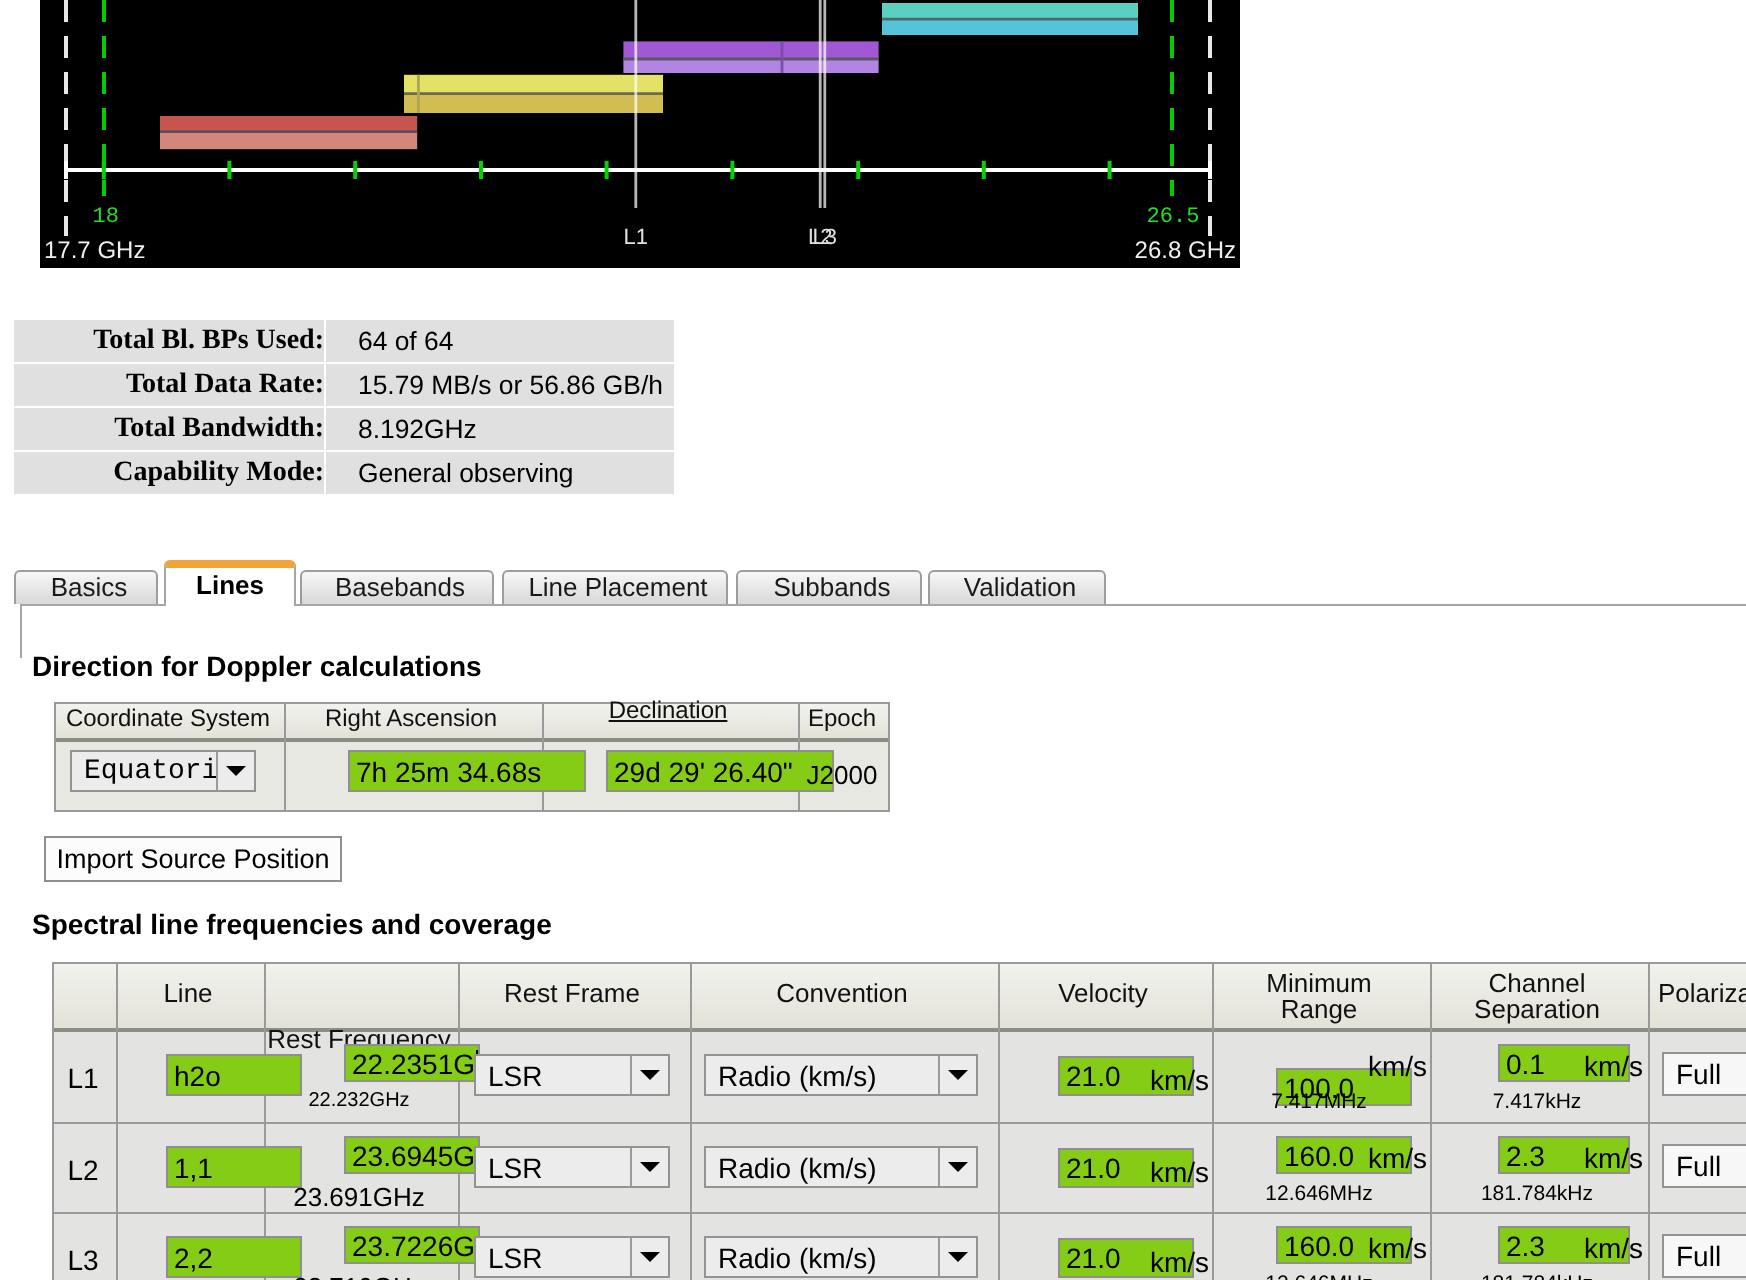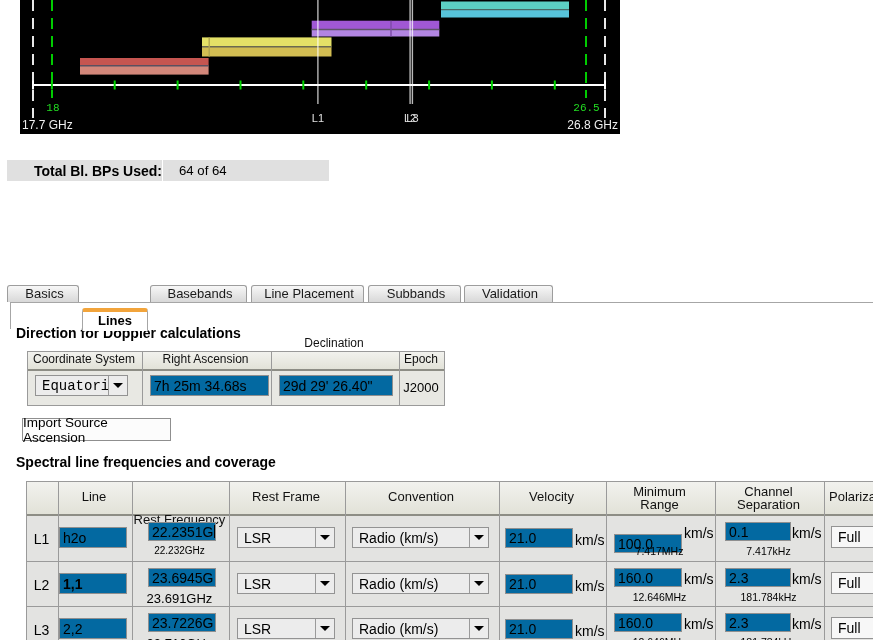--- a/index.html
+++ b/index.html
@@ -3,41 +3,41 @@
 <meta charset="utf-8">
 <style>
 html,body{margin:0;padding:0;}
 body{width:873px;height:640px;overflow:hidden;background:#fff;
   font-family:"Liberation Sans",sans-serif;position:relative;}
 .abs{position:absolute;}
 
 .sumtab{left:6px;top:159px;border-collapse:collapse;}
 .sumtab td{background:#e0e0e0;border:1px solid #fff;height:21px;
   font-size:13px;color:#000;padding:0 6px;white-space:nowrap;}
-.sumtab td.l{font-weight:bold;text-align:right;width:149px;font-size:14px;padding-right:0;}
+.sumtab td.l{font-weight:bold;text-align:right;width:149px;font-size:14px;padding-right:0;font-family:Liberation Serif, serif;}
 .sumtab td.v{width:144px;text-align:left;font-size:13.2px;padding-left:16px;}
 .sumtab{border:1px solid #b0b0b0;}
 
 .tab{position:absolute;top:285px;height:16px;background:linear-gradient(#f7f7f7,#d8d8d8);
   border:1px solid #9d9d9d;border-bottom:none;border-radius:3px 3px 0 0;
   font-size:13px;color:#1a1a1a;text-align:center;line-height:16px;text-indent:3px;}
 .tabsel{position:absolute;top:280px;height:19px;background:#fff;
   border:1px solid #a6a6a6;border-bottom:none;border-radius:3px 3px 0 0;
   border-top:4px solid #f2a43b;
   font-size:13px;font-weight:bold;color:#000;text-align:center;line-height:17px;z-index:3;}
 .tabline{position:absolute;left:10px;top:302px;width:863px;height:0;
   border-top:1px solid #a6a6a6;z-index:1;}
 .leftedge{position:absolute;left:10px;top:302px;width:0;height:27px;
   border-left:1px solid #a6a6a6;}
 
 .h1{position:absolute;font-size:14px;font-weight:bold;color:#000;}
 
-.inp{position:absolute;background:#0369a1;border:1px solid #8f8f8f;
+.inp{position:absolute;background:#84cc16;border:1px solid #8f8f8f;
   font-size:14px;color:#000;padding:0 0 0 3px;display:flex;align-items:center;
-  white-space:nowrap;overflow:hidden;}
+  white-space:nowrap;overflow:hidden;margin-left:24px;}
 .dd{position:absolute;background:#ececec;border:1px solid #939393;
   display:flex;align-items:center;font-size:14px;color:#000;}
 .dd .t{flex:1;padding-left:6px;white-space:nowrap;overflow:hidden;}
 .dd .a{width:18px;align-self:stretch;border-left:1px solid #9a9a9a;
   display:flex;align-items:center;justify-content:center;}
 .dd .a i{display:block;width:0;height:0;border-left:5px solid transparent;
   border-right:5px solid transparent;border-top:5px solid #000;}
 .btn{position:absolute;left:22px;top:418px;width:147px;height:21px;
   background:#fcfcfc;border:1px solid #8f8f8f;font-size:13.5px;color:#000;
   display:flex;align-items:center;justify-content:center;}
@@ -109,56 +109,68 @@
   <text x="2" y="129" fill="#efefef" font-size="12" font-family="Liberation Sans">17.7 GHz</text>
   <text x="598" y="129" fill="#efefef" font-size="12" text-anchor="end" font-family="Liberation Sans">26.8 GHz</text>
 </svg>
 
 <table class="abs sumtab" cellspacing="0">
   <tbody>
       <tr>
         <td class="l">Total Bl. BPs Used:</td>
         <td class="v">64 of 64</td>
       </tr>
+  <tr>
+        <td class="l">Total Data Rate:</td>
+        <td class="v">15.79 MB/s or 56.86 GB/h</td>
+      </tr>
+  <tr>
+        <td class="l">Total Bandwidth:</td>
+        <td class="v">8.192GHz</td>
+      </tr>
+  <tr>
+        <td class="l">Capability Mode:</td>
+        <td class="v">General observing</td>
+      </tr>
 </tbody>
   </table>
 
 <div class="tabline"></div>
 <div class="leftedge"></div>
 <div class="tab" style="left:7px;width:70px;">Basics</div>
-<div class="tabsel" style="left:82px;width:64px;margin-top:28px;">Lines</div>
+<div class="tabsel" style="left:82px;width:64px;">Lines</div>
 <div class="tab" style="left:150px;width:95px;">Basebands</div>
 <div class="tab" style="left:251px;width:111px;">Line Placement</div>
 <div class="tab" style="left:368px;width:91px;">Subbands</div>
 <div class="tab" style="left:464px;width:87px;">Validation</div>
 
 <div class="h1" style="left:16px;top:325px;">Direction for Doppler calculations</div>
 
 <div class="gtab" style="left:27px;top:351px;width:416px;height:53px;background:#e8e8e3;">
   <div class="hdr" style="height:17px;"></div>
   <div class="vline" style="left:114px;"></div>
   <div class="vline" style="left:243px;"></div>
   <div class="vline" style="left:371px;"></div>
 </div>
 <div class="htxt2" style="left:27px;top:352px;width:114px;">Coordinate System</div>
 <div class="htxt2" style="left:141px;top:352px;width:129px;">Right Ascension</div>
-<div class="htxt2" style="left:270px;top:336px;width:128px;">Declination</div>
+<div class="htxt2" style="left:270px;top:348px;width:128px;text-decoration:underline;">Declination</div>
 <div class="htxt2" style="left:398px;top:352px;width:46px;">Epoch</div>
 
 <div class="dd" style="left:35px;top:375px;width:91px;height:19px;">
     <span class="t" style="padding-left:6px;font-family:Liberation Mono, monospace;">Equatorial</span>
     <span class="a">
       <i></i>
     </span>
   </div>
 <div class="inp" style="left:150px;top:375px;width:114px;height:19px;">7h 25m 34.68s</div>
 <div class="inp" style="left:279px;top:375px;width:109px;height:19px;">29d 29' 26.40"</div>
 <div class="celltxt" style="left:398px;top:380px;width:46px;text-align:center;font-size:13px;">J2000</div>
 
-<div class="btn">Import Source Ascension</div>
+<div class="btn">Import Source Position</div>
 
 <div class="h1" style="left:16px;top:454px;">Spectral line frequencies and coverage</div>
 
 <div class="gtab" style="left:26px;top:481px;width:914px;height:300px;background:#e3e3e1;">
   <div class="hdr" style="height:32px;"></div>
   <div class="vline" style="left:31px;"></div>
   <div class="vline" style="left:105px;"></div>
   <div class="vline" style="left:202px;"></div>
   <div class="vline" style="left:318px;"></div>
   <div class="vline" style="left:472px;"></div>
@@ -200,21 +212,21 @@
 <div class="celltxt" style="left:684px;top:525px;">km/s</div>
 <div class="sub" style="left:605px;top:545px;width:109px;">7.417MHz</div>
 <div class="inp" style="left:725px;top:522px;width:61px;height:17px;">0.1</div>
 <div class="celltxt" style="left:792px;top:525px;">km/s</div>
 <div class="sub" style="left:714px;top:545px;width:109px;">7.417kHz</div>
 <div class="dd" style="left:831px;top:526px;width:88px;height:20px;background:#f7f7f7;">
     <span class="t" style="padding-left:6px;">Full</span>
   </div>
 
 <div class="celltxt" style="left:26px;top:577px;width:31px;text-align:center;">L2</div>
-<div class="inp" style="left:59px;top:573px;width:63px;height:19px;font-weight:bold;">1,1</div>
+<div class="inp" style="left:59px;top:573px;width:63px;height:19px;">1,1</div>
 <div class="inp" style="left:148px;top:568px;width:63px;height:17px;">23.6945G</div>
 <div class="celltxt" style="left:131px;top:591px;width:97px;text-align:center;font-size:13px;">23.691GHz</div>
 <div class="dd" style="left:237px;top:573px;width:96px;height:19px;">
     <span class="t">LSR</span>
     <span class="a">
       <i></i>
     </span>
   </div>
 <div class="dd" style="left:352px;top:573px;width:135px;height:19px;">
     <span class="t">Radio (km/s)</span>

